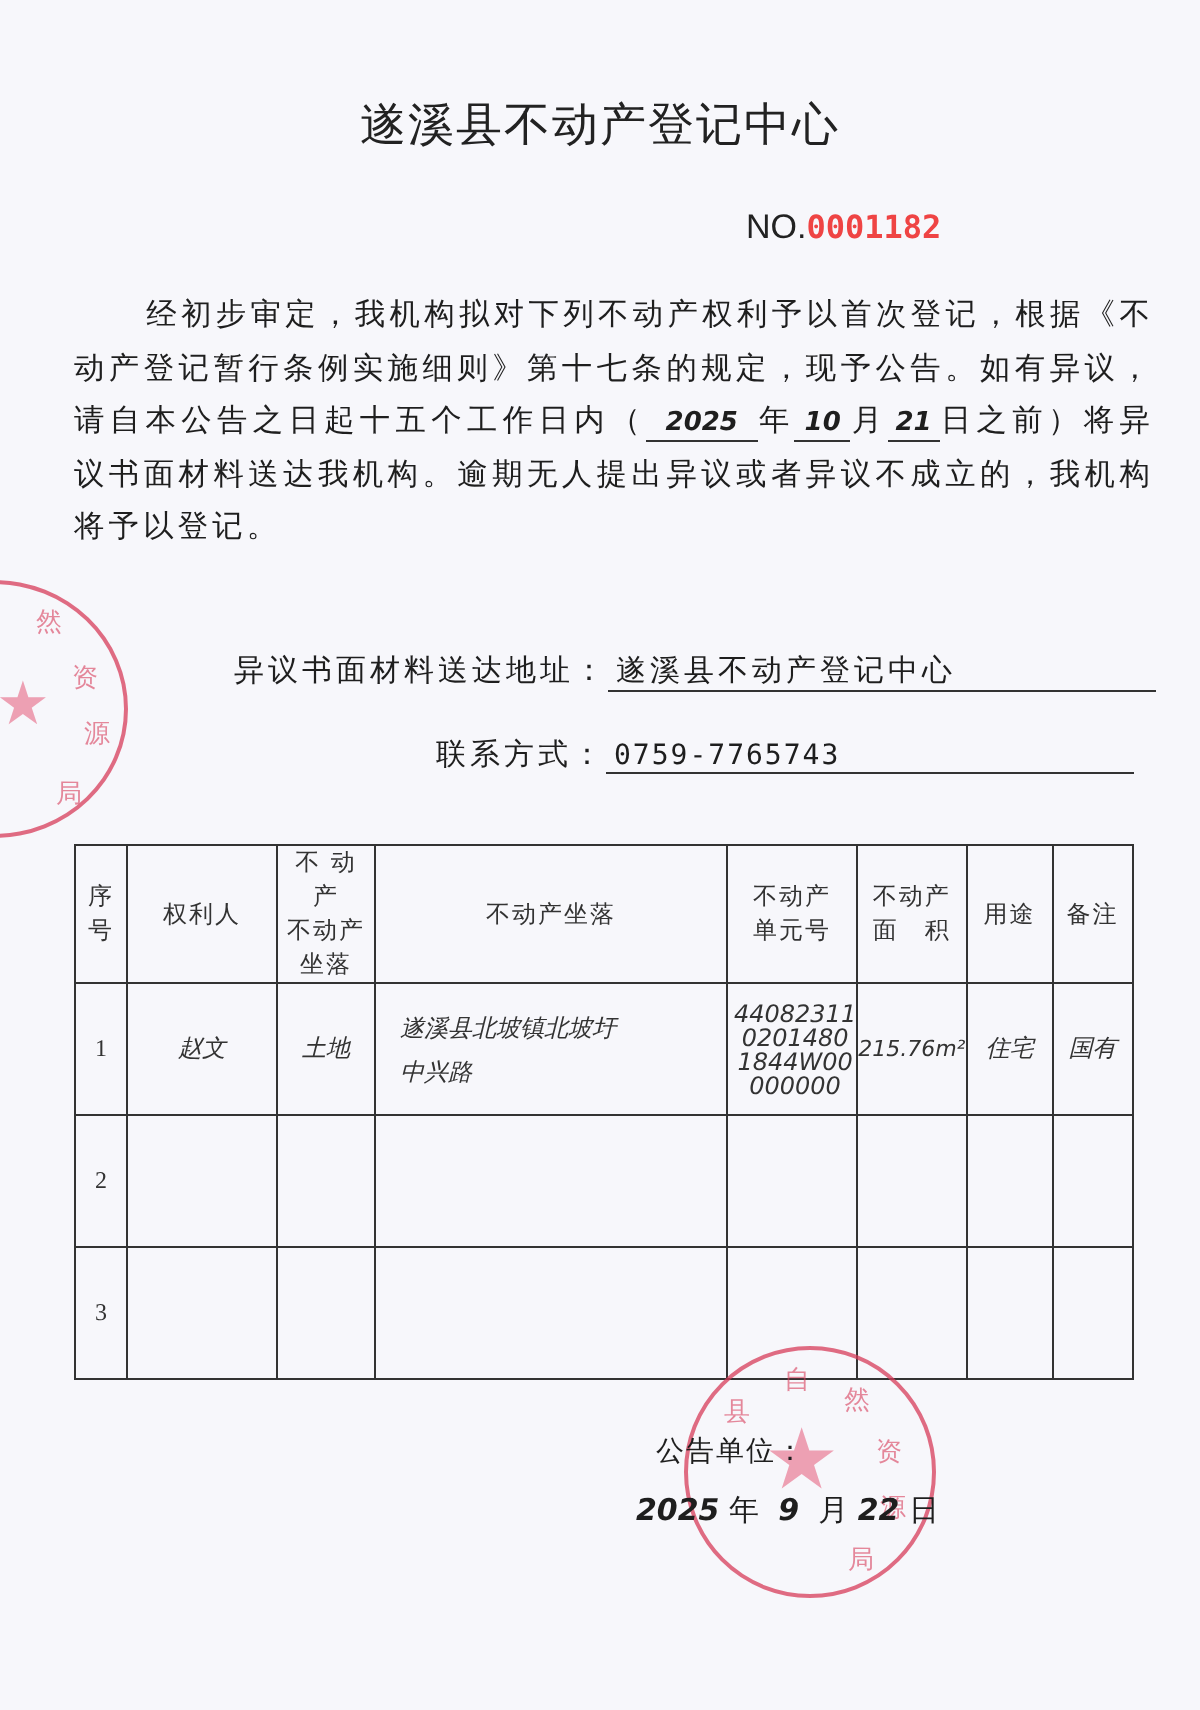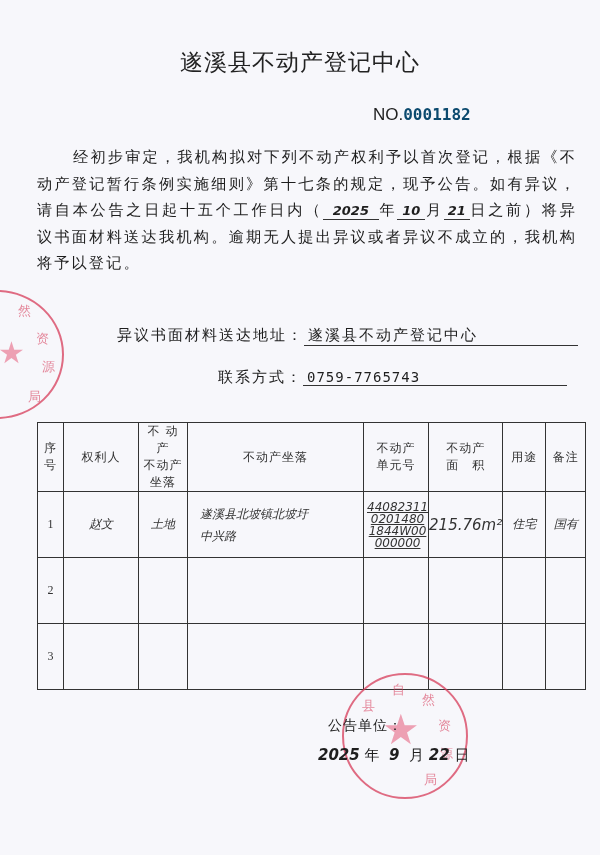--- a/index.html
+++ b/index.html
@@ -2,34 +2,34 @@
 <html><head>
   <meta charset="utf-8">
   <style>
     html, body { margin:0; padding:0; }
     body { width:600px; height:855px; background:#f7f7fb; position:relative; overflow:hidden;
            font-family:"DejaVu Serif", "Liberation Serif", serif; color:#1e1e1e; }
     .abs { position:absolute; }
     .title { left:0; width:600px; top:47px; text-align:center; font-family:"DejaVu Sans","Liberation Sans",sans-serif; font-size:23px; letter-spacing:1px; color:#222; }
     .serial { left:373px; top:104px; font-size:17px; }
     .serial .no { font-family:Liberation Sans, sans-serif; color:#222; }
-    .serial .num { font-family:"DejaVu Sans Mono","Liberation Mono",monospace; color:#0c4a6e; font-weight:bold; font-size:16px; letter-spacing:0px; }
+    .serial .num { font-family:"DejaVu Sans Mono","Liberation Mono",monospace; color:#ef4444; font-weight:bold; font-size:16px; letter-spacing:0px; }
     .para { left:37px; width:540px; top:144px; font-size:15.2px; line-height:26.5px; letter-spacing:2.1px; text-align:justify; }
     .para .ind { display:inline-block; width:36px; }
     .hand { font-family:"DejaVu Sans","Liberation Sans",sans-serif; font-style:italic; font-weight:bold; font-size:13px; letter-spacing:0; display:inline-block; border-bottom:1px solid #333; text-align:center; line-height:16px; }
     .addr { left:117px; top:326px; font-size:15px; letter-spacing:2px; }
     .addr .line { display:inline-block; width:270px; border-bottom:1px solid #333; padding-left:4px; }
     .contact { left:218px; top:368px; font-size:15px; letter-spacing:2px; }
     .contact .line { display:inline-block; width:260px; border-bottom:1px solid #333; padding-left:4px; font-family:"DejaVu Sans Mono","Liberation Mono",monospace; font-size:14px; letter-spacing:1px; }
     table.grid { position:absolute; left:37px; top:422px; border-collapse:collapse; font-family:"DejaVu Sans","Liberation Sans",sans-serif; }
     table.grid td, table.grid th { border:1.3px solid #333; padding:0; font-weight:normal; text-align:center; vertical-align:middle; font-size:12px; color:#333; }
     table.grid th { height:47px; letter-spacing:1px; line-height:17px; }
     table.grid td { height:65px; }
     td.hw { font-family:"DejaVu Sans","Liberation Sans",sans-serif; font-style:italic; font-size:15px; color:#222; }
-    td.unit { font-size:10px; line-height:12px; font-style:italic; text-align:right; padding-left:3px !important;text-decoration:underline; }
+    td.unit { font-size:10px; line-height:12px; font-style:italic; text-align:right; padding-left:3px !important; }
     td.loc { text-align:left !important; padding-left:12px !important; line-height:22px; }
     .rownum { font-family:"Liberation Serif",serif; font-size:12px; }
     .sign-label { left:328px; top:717px; font-size:14px; letter-spacing:1px; font-family:"DejaVu Sans","Liberation Sans",sans-serif; }
     .sign-date { left:318px; top:746px; font-size:15px; font-family:"DejaVu Sans","Liberation Sans",sans-serif; }
     .sign-date .h { font-style:italic; font-weight:bold; font-size:15px; }
     .seal { border:2px solid rgba(215,60,90,0.75); border-radius:50%; }
     .seal-text { color:rgba(215,60,90,0.6); font-size:13px; font-family:"DejaVu Sans",sans-serif; position:absolute; }
     .star { color:rgba(230,90,120,0.55); position:absolute; font-size:42px; line-height:42px; }
   </style>
 </head>
@@ -89,21 +89,21 @@
     <td class="hw loc">
           <div>遂溪县北坡镇北坡圩</div>
           <div>中兴路</div>
         </td>
     <td class="unit">
           <div>44082311</div>
           <div>0201480</div>
           <div>1844W00</div>
           <div>000000</div>
         </td>
-    <td class="hw" style="font-size:15px;">215.76m²</td>
+    <td class="hw" style="font-size:11px;">215.76m²</td>
     <td class="hw">住宅</td>
     <td class="hw">国有</td>
   </tr>
   <tr>
     <td class="rownum">2</td>
     <td></td>
     <td></td>
     <td></td>
     <td></td>
     <td></td>

